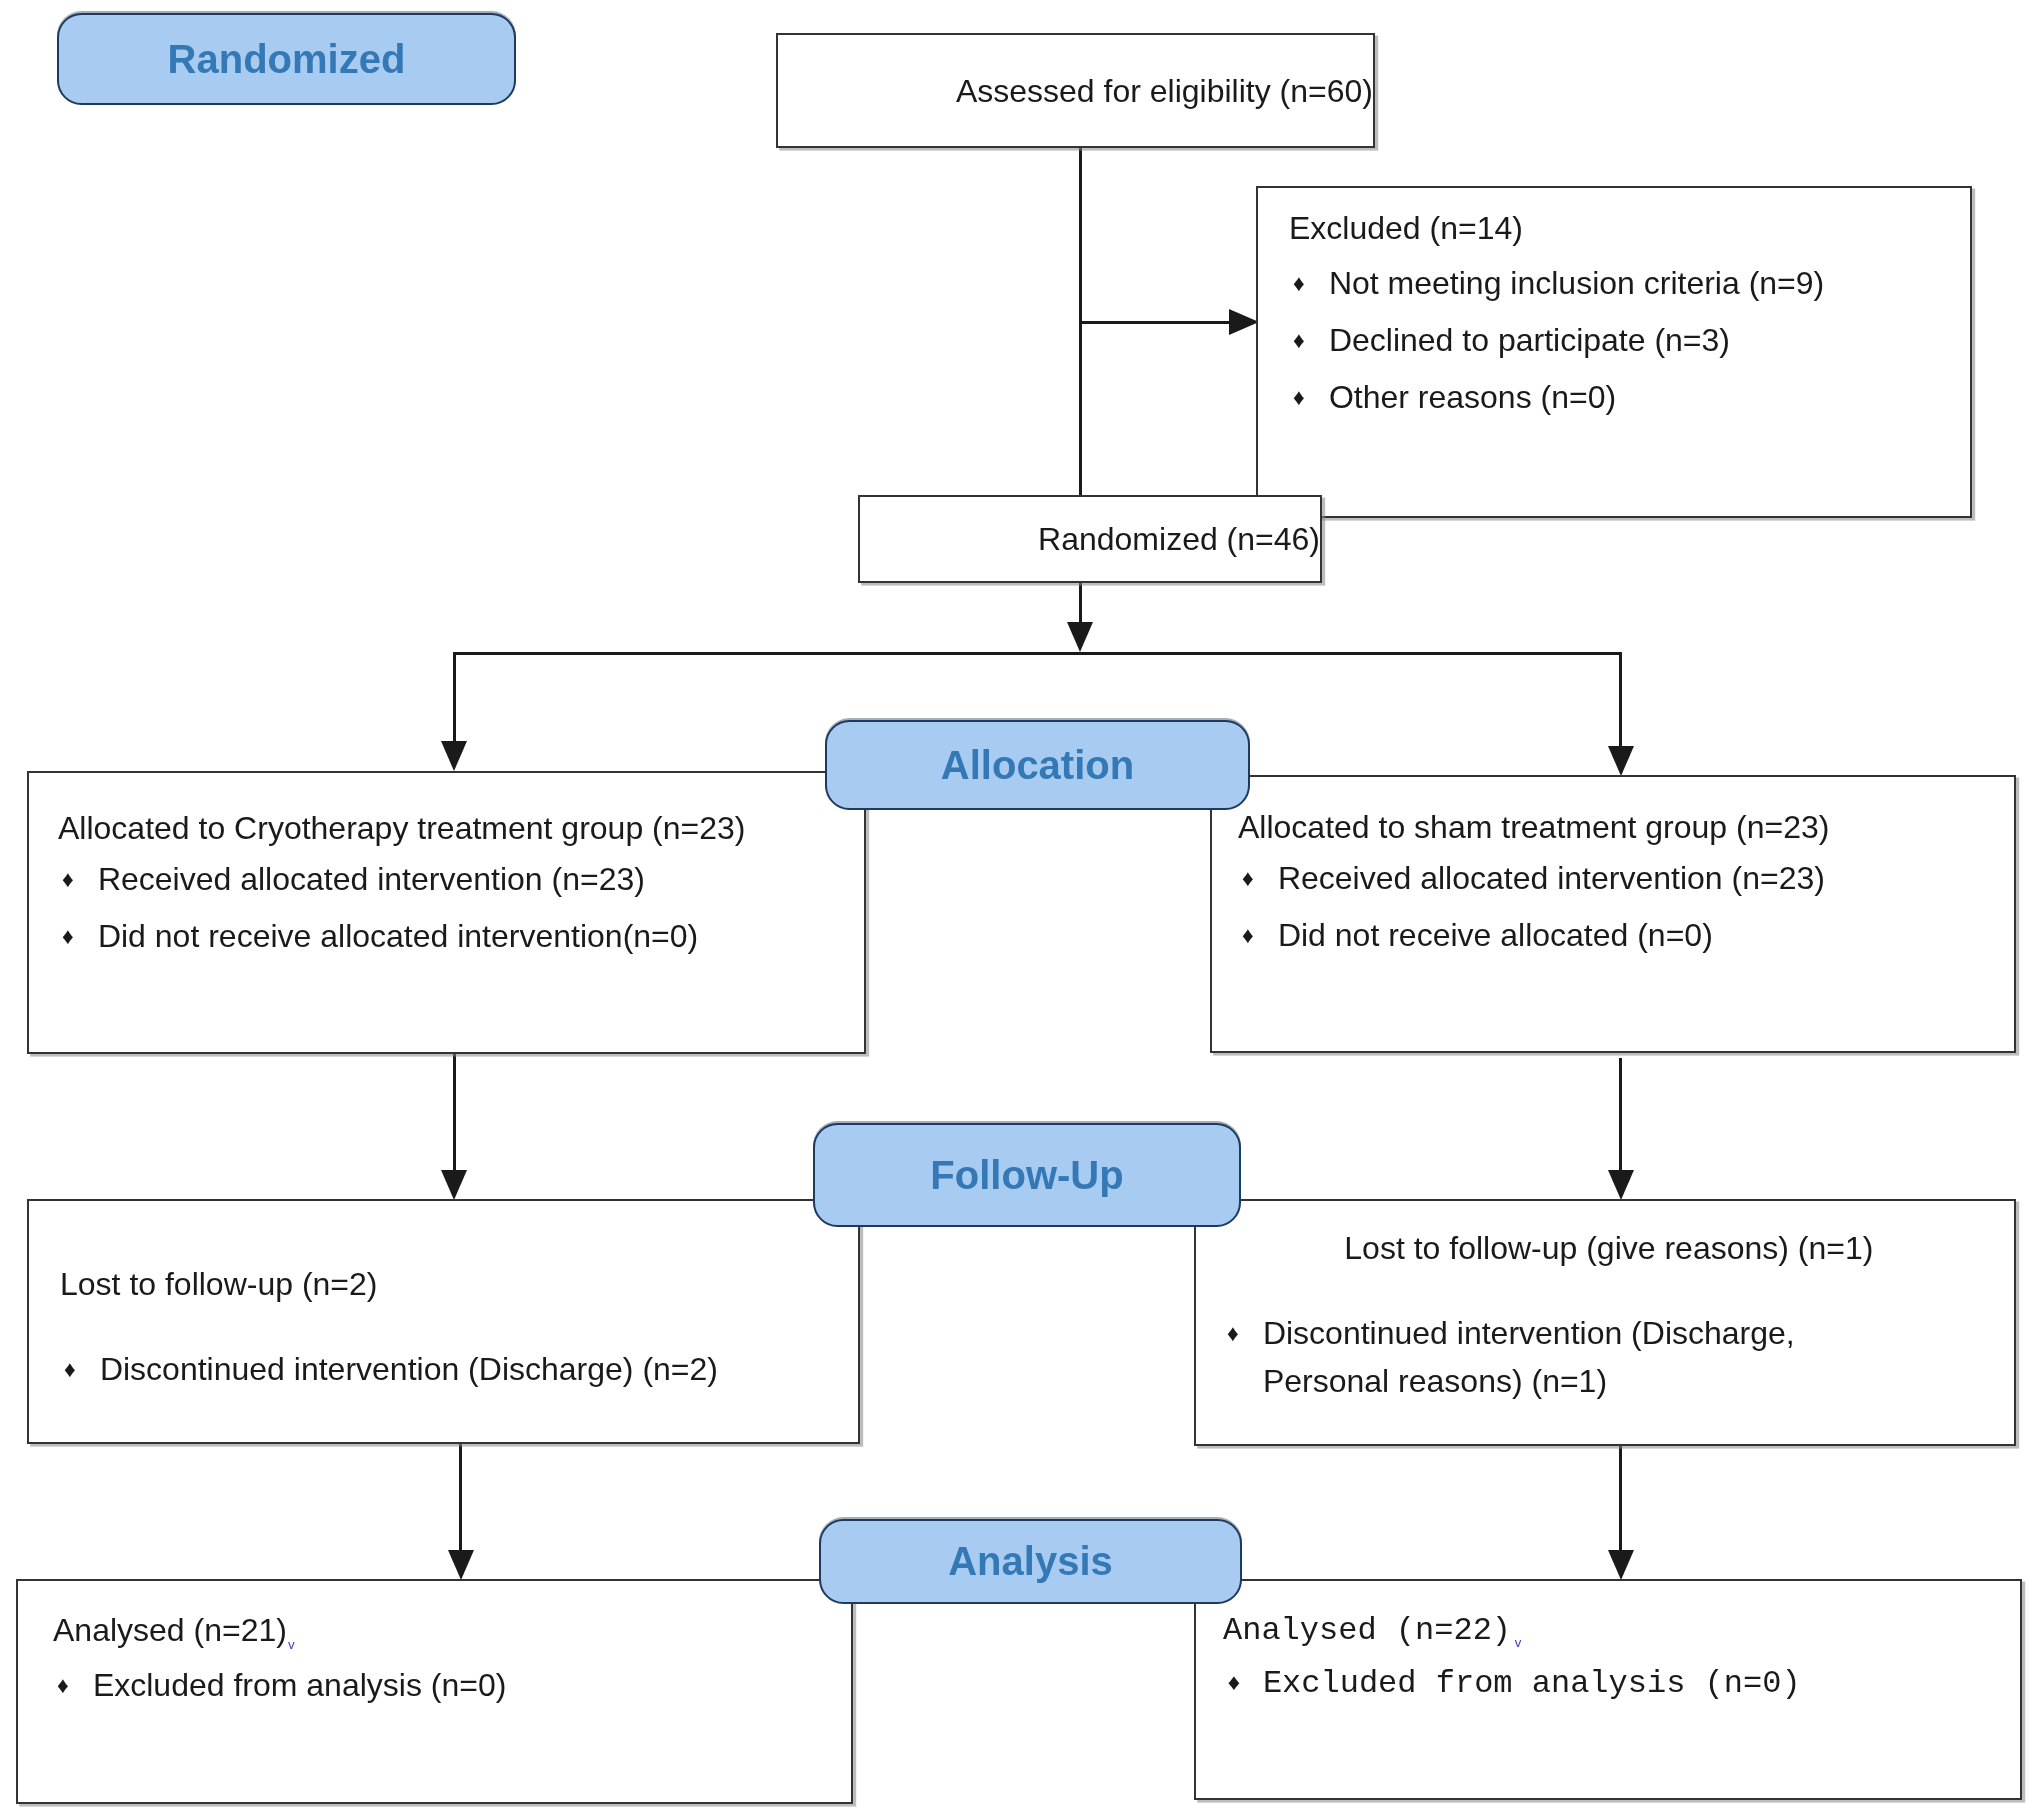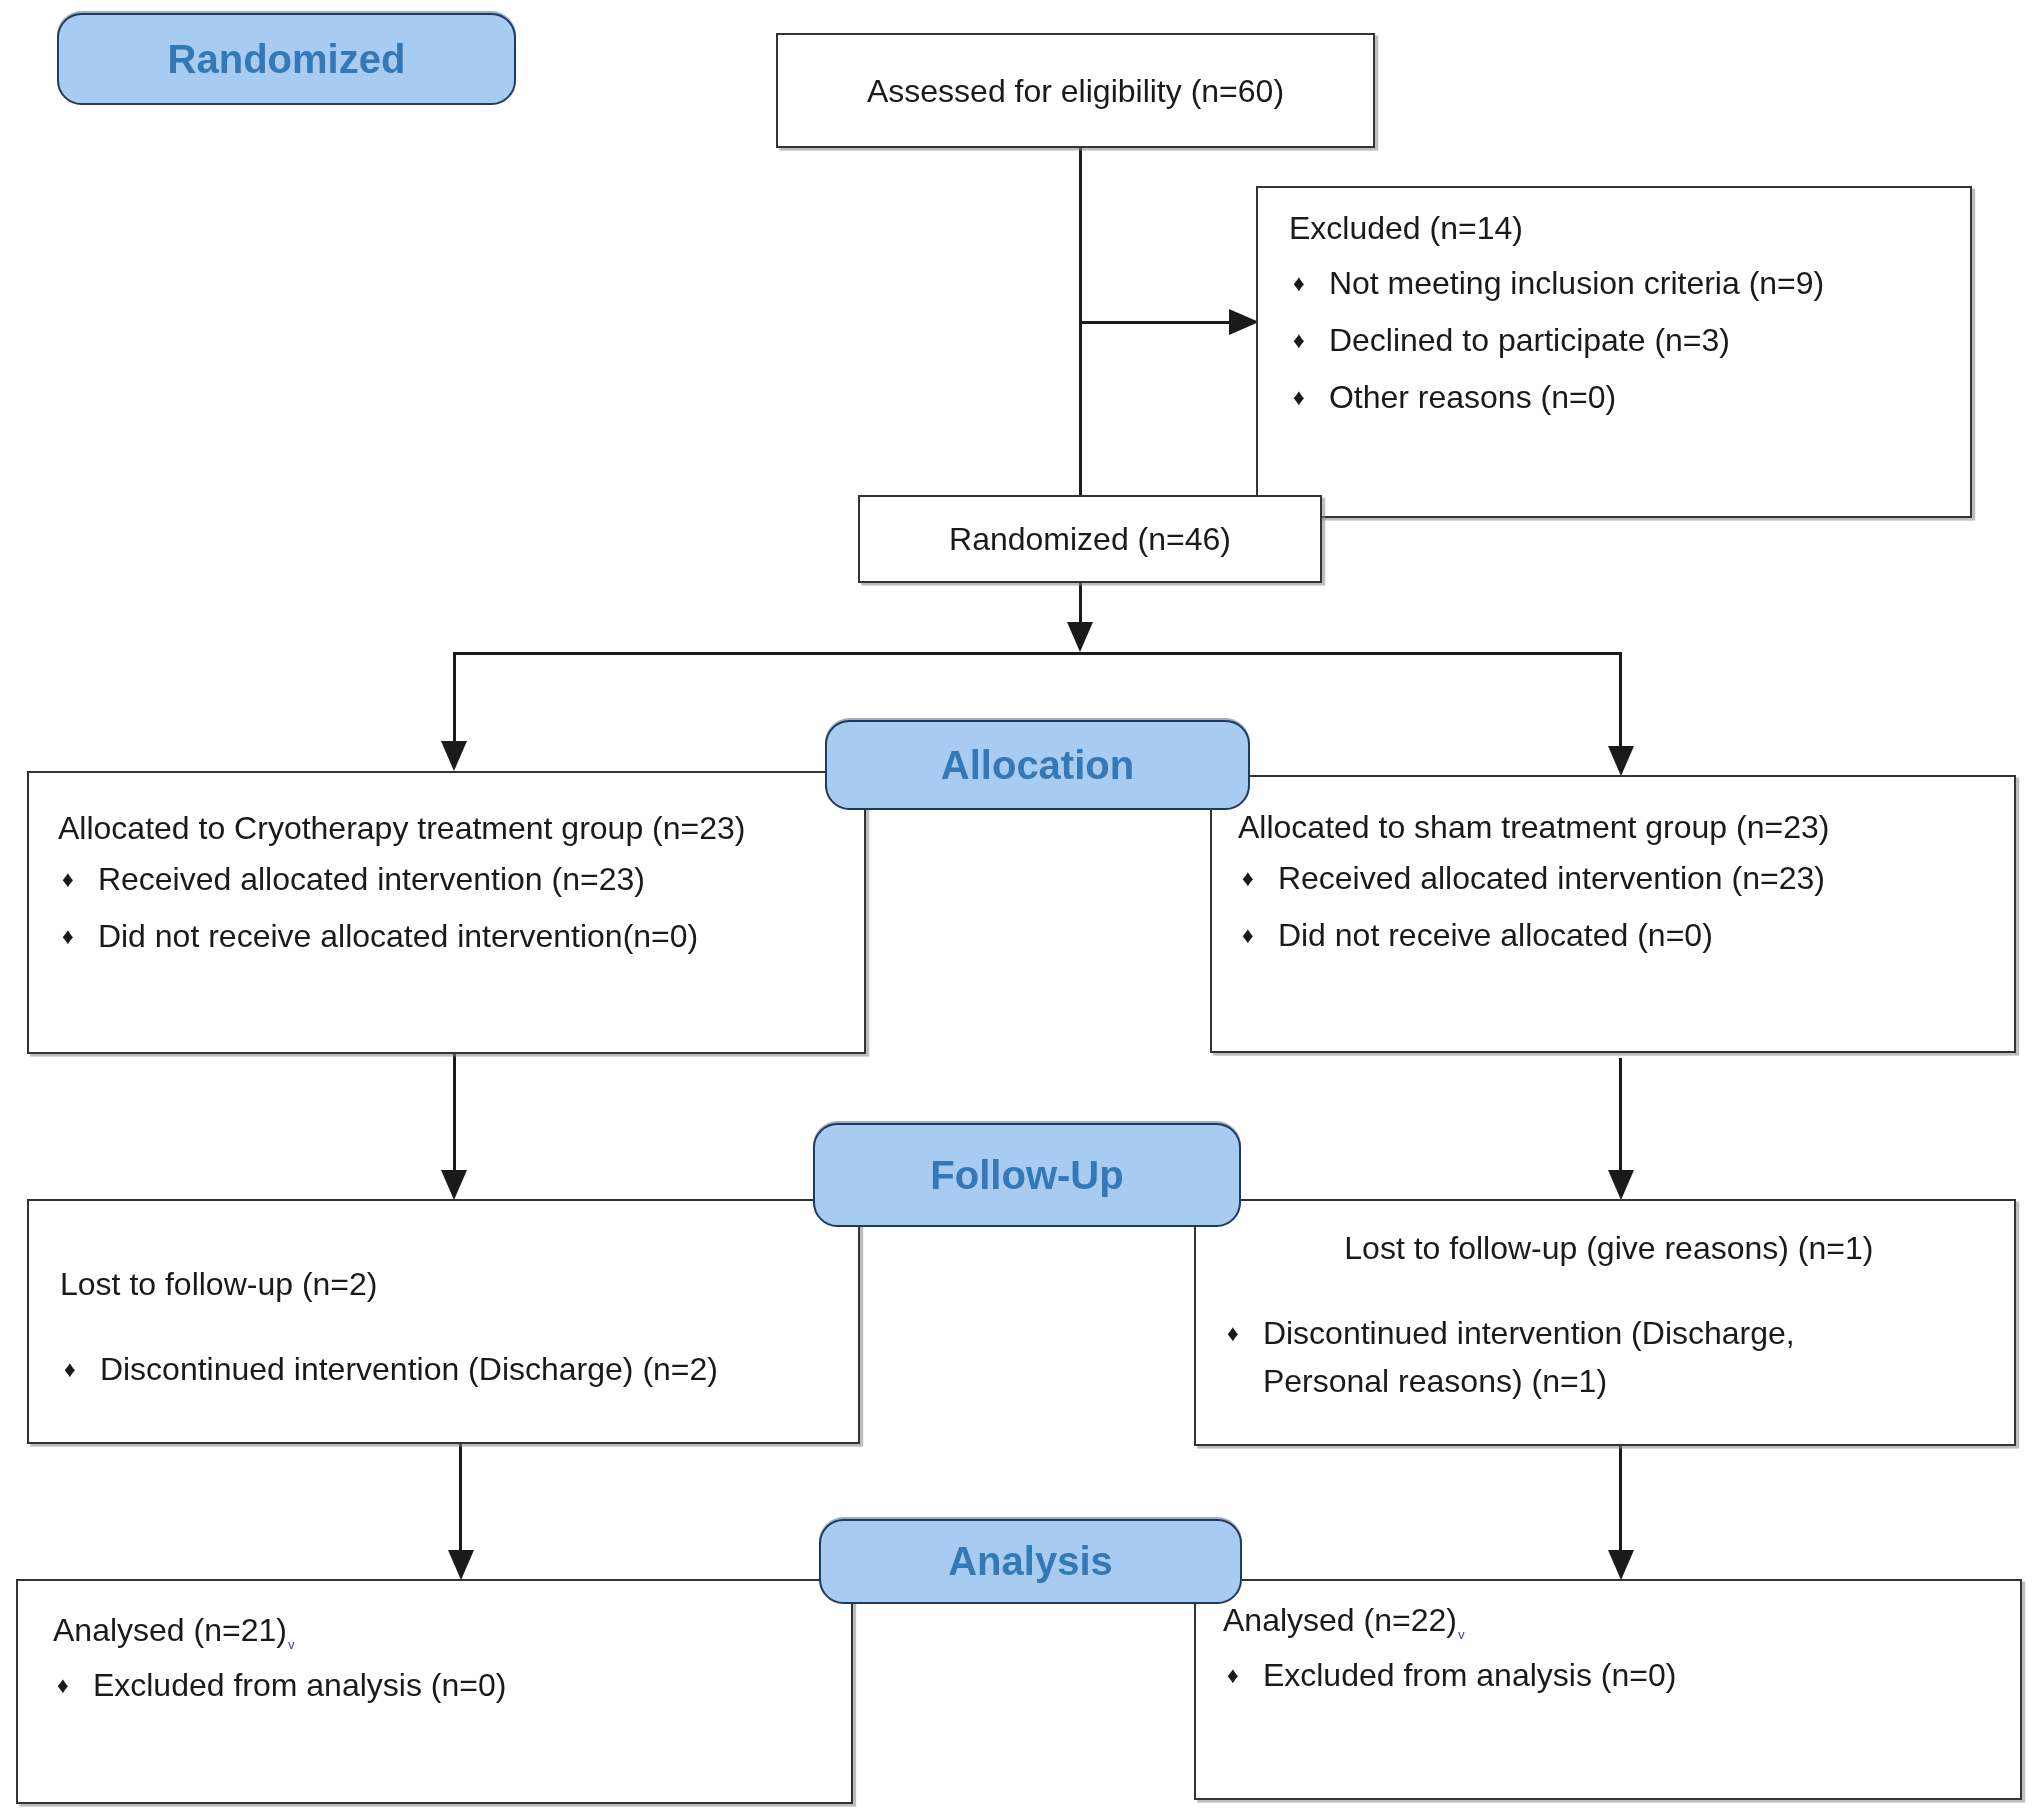--- a/index.html
+++ b/index.html
@@ -21,21 +21,21 @@
     position:absolute;width:0;height:0;z-index:1;
     border-top:13.5px solid transparent;border-bottom:13.5px solid transparent;
     border-left:30px solid var(--line-color,#1a1a1a);
   }
   
   .box{
     position:absolute;background:#ffffff;border:2.6px solid var(--box-border,#333333);
     box-sizing:border-box;z-index:2;font-size:32px;line-height:1.5;
     box-shadow:3.2px 2.6px 0 rgba(135,135,135,.55);
   }
-  .box.center{display:flex;align-items:center;justify-content:center;text-align:center;}
+  .box.center{display:flex;align-items:center;justify-content:flex-end;text-align:center;}
   .box .title{display:block;}
   .box ul{list-style:none;margin:0;padding:0;}
   .box li{display:flex;align-items:flex-start;}
   .box li + li{margin-top:9px;}
   .blt{flex:0 0 36px;padding-left:3.9px;font-size:23px;line-height:48px;}
   .li-text{flex:1 1 auto;}
   .stray{color:var(--stray-color,#3a3ac8);font-size:19.3px;vertical-align:sub;margin-left:1.3px;}
   
   .stage{
     position:absolute;background:var(--label-fill,#a8cbf2);
@@ -152,21 +152,21 @@
       <span>Analysed (n=21)</span><span class="stray">ᵥ</span>
     </span>
     <ul>
       <li>
         <span class="blt">♦</span>
         <span class="li-text">Excluded from analysis (n=0)</span>
       </li>
     </ul>
   </div>
 
-  <div class="box" style="left:1194px;top:1579px;width:828px;height:221px;padding:15px 13px 0 27px;">
+  <div class="box" style="left:1194px;top:1579px;width:828px;height:221px;padding:26px 13px 0 27px;font-family:Liberation Mono, monospace;">
     <span class="title" style="margin-bottom:3.9px;">
       <span>Analysed (n=22)</span><span class="stray">ᵥ</span>
     </span>
     <ul>
       <li>
         <span class="blt">♦</span>
         <span class="li-text">Excluded from analysis (n=0)</span>
       </li>
     </ul>
   </div>

